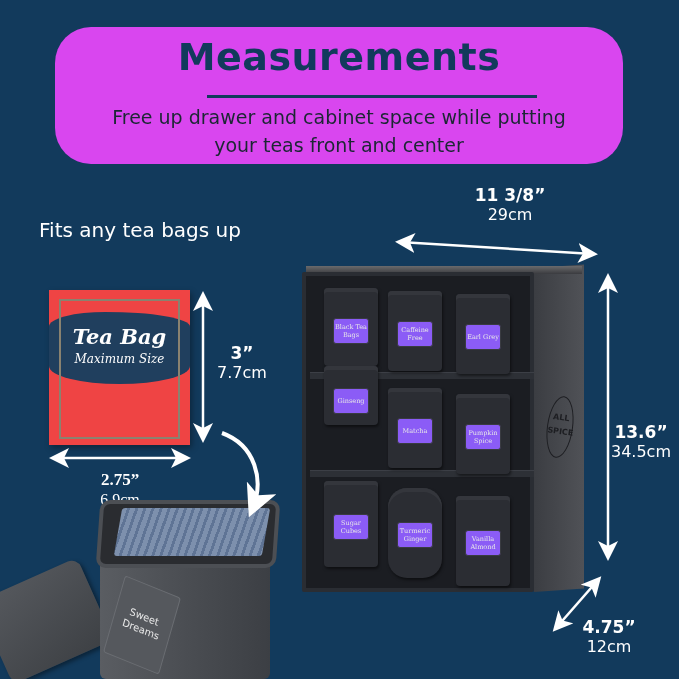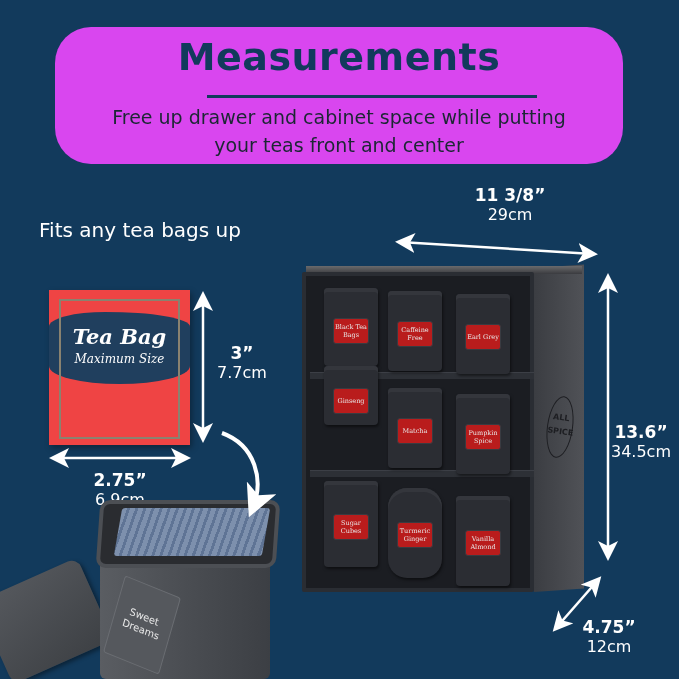--- a/index.html
+++ b/index.html
@@ -95,21 +95,21 @@
     position: absolute; left: 0; right: 0; top: 14px; text-align: center;
     font-size: 8px; line-height: 14px; color: #1d1e22; font-weight: bold;
   }
 
   .canister {
     position: absolute; width: 54px; background: #2b2d33;
     border-radius: 4px; box-shadow: inset 0 4px 0 #34363c, 1px 2px 3px rgba(0,0,0,0.5);
   }
   .canister-label {
     position: absolute; left: 9px; right: 9px; height: 26px; top: 38%;
-    background: #b91c1c; border: 1px solid #393b41; border-radius: 3px;
+    background: #8b5cf6; border: 1px solid #393b41; border-radius: 3px;
     font-family: "DejaVu Serif", serif; font-size: 6.5px; line-height: 8px;
     color: #e8e8e8; text-align: center; display: flex; align-items: center; justify-content: center;
     padding: 0 1px;
   }
 
   
   .tin-lid {
     position: absolute; left: -10px; top: 576px; width: 110px; height: 90px;
     background: linear-gradient(160deg, #56595e, #3d4044);
     border-radius: 10px; transform: rotate(-24deg);
@@ -163,21 +163,21 @@
   <div class="teabag-frame"></div>
   <div class="teabag-title">Tea Bag</div>
   <div class="teabag-sub">Maximum Size</div>
 </div>
 
 <div class="mlabel" style="left:212px; top:343px; width:60px;">
   <span class="big">3”</span>
   <span class="small">7.7cm</span>
 </div>
 
-<div class="mlabel" style="left:80px; top:470px; width:80px;">
+<div class="mlabel" style="left:80px; top:470px; width:80px;font-family:Liberation Serif, serif;">
   <span class="big">2.75”</span>
   <span class="small">6.9cm</span>
 </div>
 
 <div class="mlabel" style="left:460px; top:185px; width:100px;">
   <span class="big">11 3/8”</span>
   <span class="small">29cm</span>
 </div>
 
 <div class="mlabel" style="left:606px; top:422px; width:70px;">

